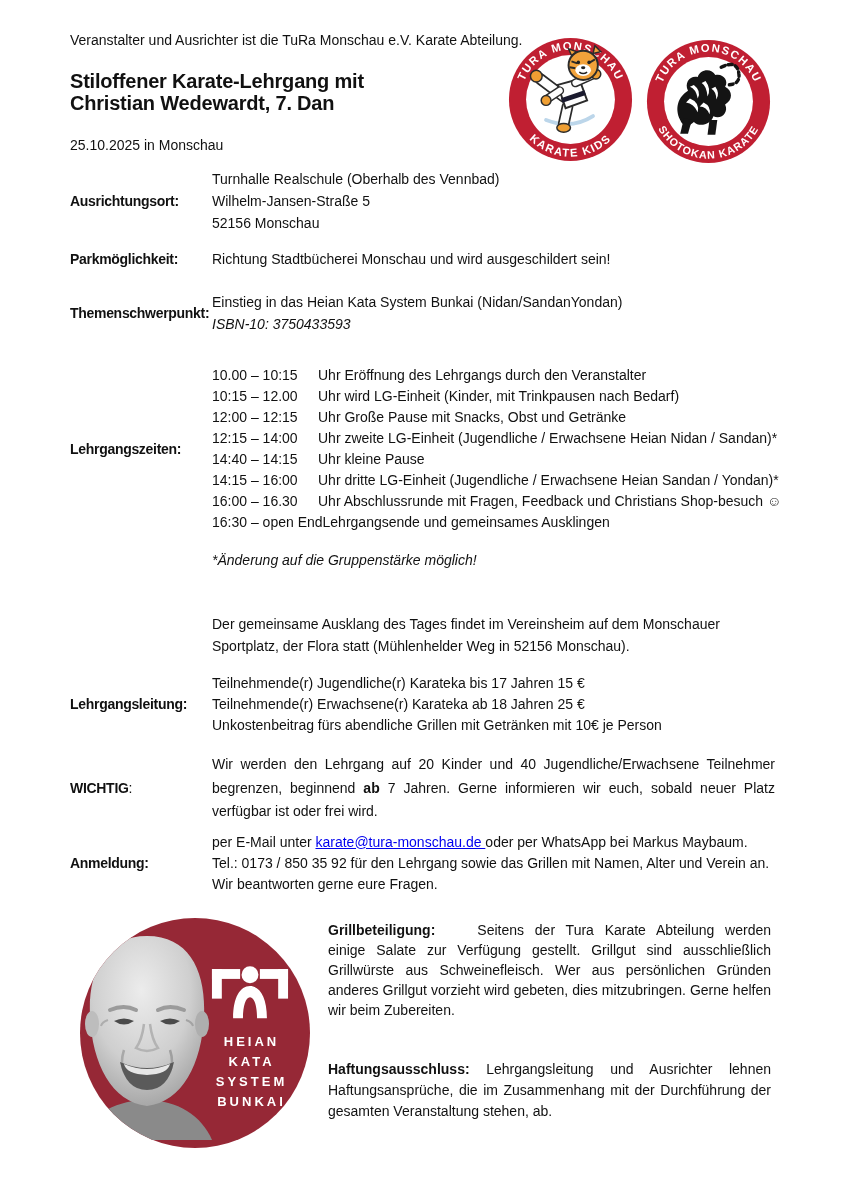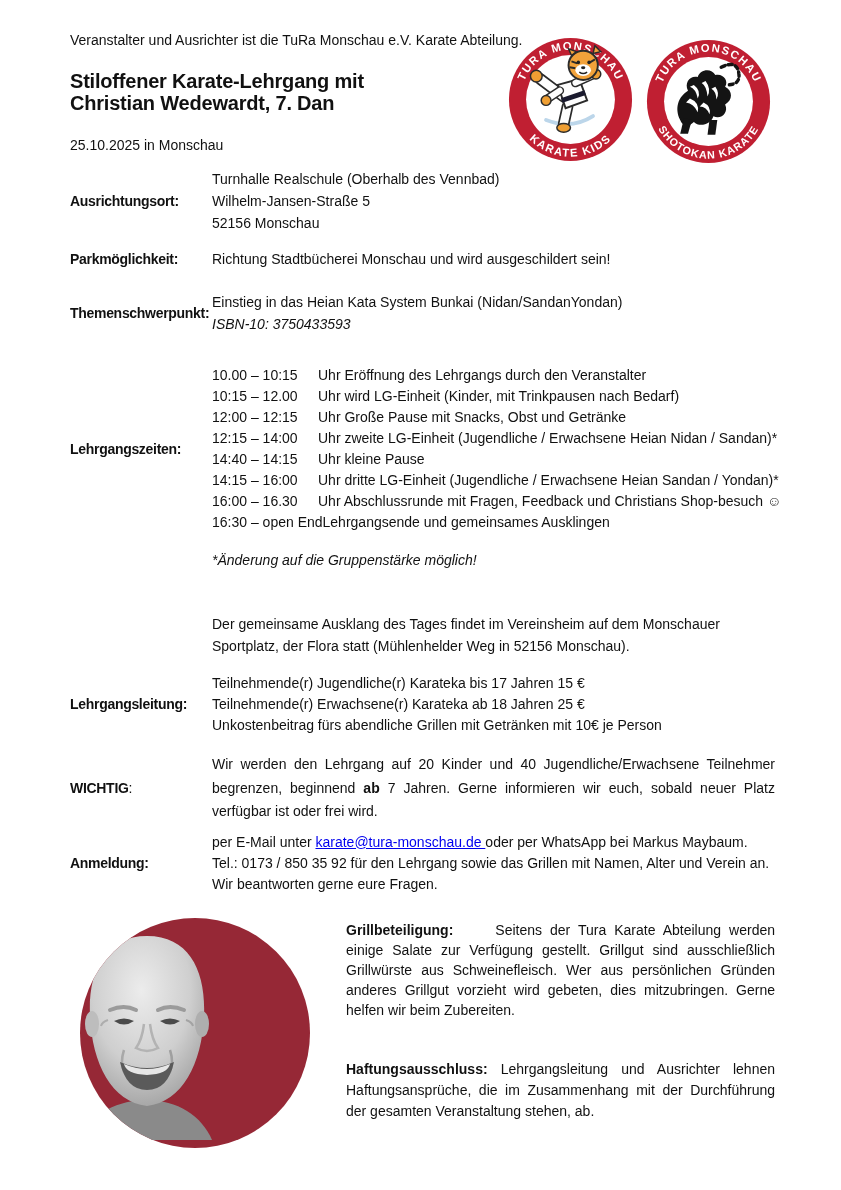--- a/index.html
+++ b/index.html
@@ -33,21 +33,21 @@
   .b{font-weight:bold;}
   .badge{position:absolute;top:36px;}
   .badge.shoto{top:38px;}
   .bottom-flex{display:flex;margin-top:23px;}
   .avatar{position:relative;flex:none;width:230px;height:230px;margin-left:10px;
           border-radius:50%;background:#962836;overflow:hidden;}
   .face-wrap{position:absolute;left:-8px;top:8px;}
   .bunkai-logo{position:absolute;left:118px;top:44px;width:104px;text-align:center;color:#fff;}
   .bunkai-logo svg{display:block;margin:0 auto 8px auto;}
   .bunkai-line{font-weight:bold;font-size:13px;letter-spacing:3px;line-height:20px;text-indent:3px;}
-  .bottom-right{margin-left:36px;width:443px;padding-top:2px;}
+  .bottom-right{margin-left:18px;width:443px;padding-top:2px;}
   .grill{text-align:justify;line-height:20px;}
   .tabsp{display:inline-block;width:42px;}
   .haftung{margin-top:39px;text-align:justify;line-height:21px;}
   .footer{margin-top:45px;font-size:12.5px;line-height:16.5px;}
   .frow{display:flex;}
   .flabel{flex:0 0 58px;}
 </style>
 </head>
 <body>
 
@@ -249,20 +249,36 @@
             <path d="M88,95 Q98,90 108,95 Q98,102 88,95 Z" fill="#4a4a4a"></path>
             <path d="M36,94 q-6,2 -7,6" stroke="#adadad" stroke-width="2" fill="none"></path>
             <path d="M114,94 q6,2 7,6" stroke="#a3a3a3" stroke-width="2" fill="none"></path>
             <path d="M72,98 Q70,114 64,122 Q75,128 86,122 Q80,114 78,98" fill="none" stroke="#b3b3b3" stroke-width="2.5"></path>
             <path d="M52,124 Q48,136 52,146" stroke="#a8a8a8" stroke-width="2.5" fill="none"></path>
             <path d="M98,124 Q102,136 98,146" stroke="#9f9f9f" stroke-width="2.5" fill="none"></path>
             <path d="M48,136 Q75,148 102,136 Q96,164 75,164 Q54,164 48,136 Z" fill="#5a5a5a"></path>
             <path d="M52,138 Q75,148 98,138 Q96,148 75,149 Q54,148 52,138 Z" fill="#e6e6e6"></path>
           </svg>
         </div>
+        <div class="bunkai-logo">
+          <svg width="86" height="62" viewBox="0 0 60 44">
+            <g fill="#ffffff">
+              <rect x="3" y="5" width="20" height="7"></rect>
+              <rect x="37" y="5" width="20" height="7"></rect>
+              <rect x="3" y="5" width="7" height="21"></rect>
+              <rect x="50" y="5" width="7" height="21"></rect>
+              <circle cx="30" cy="9" r="6"></circle>
+              <path d="M30,17 C37,17 42,25 42,40 L35,40 C35,31 33,25 30,25 C27,25 25,31 25,40 L18,40 C18,25 23,17 30,17 Z"></path>
+            </g>
+          </svg>
+          <div class="bunkai-line">HEIAN</div>
+          <div class="bunkai-line">KATA</div>
+          <div class="bunkai-line">SYSTEM</div>
+          <div class="bunkai-line">BUNKAI</div>
+        </div>
       </div>
 
       <div class="bottom-right">
         <div class="grill">
           <span class="b">Grillbeteiligung:</span><span class="tabsp"></span><span>Seitens der Tura Karate Abteilung werden einige Salate zur Verfügung gestellt. Grillgut sind ausschließlich Grillwürste aus Schweinefleisch. Wer aus persönlichen Gründen anderes Grillgut vorzieht wird gebeten, dies mitzubringen. Gerne helfen wir beim Zubereiten.</span>
         </div>
         <div class="haftung">
           <span class="b">Haftungsausschluss:</span><span> Lehrgangsleitung und Ausrichter lehnen Haftungsansprüche, die im Zusammenhang mit der Durchführung der gesamten Veranstaltung stehen, ab.</span>
         </div>
       </div>

